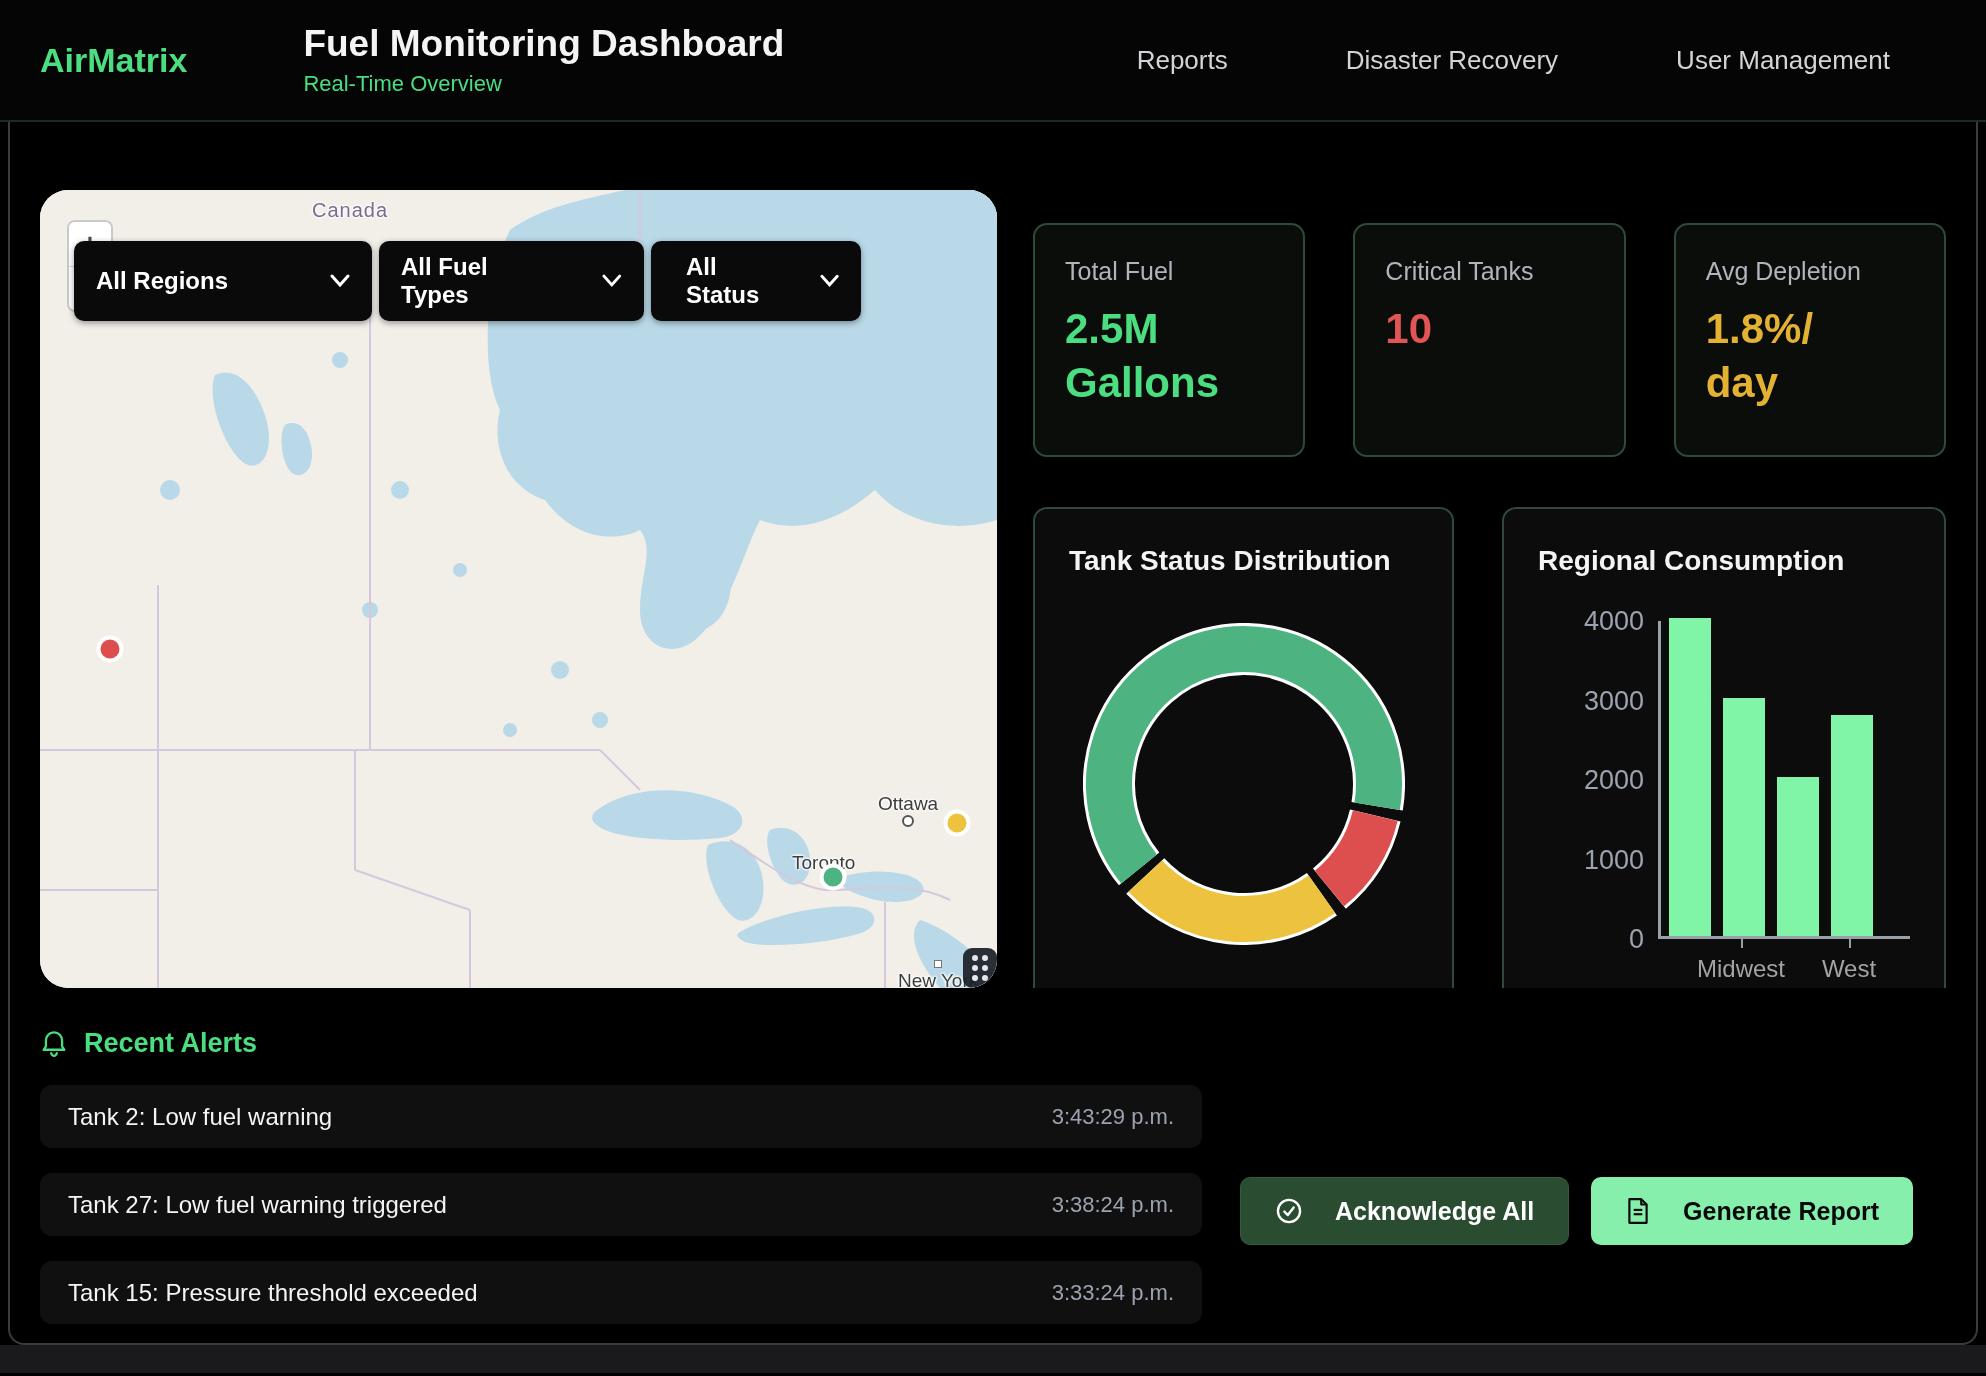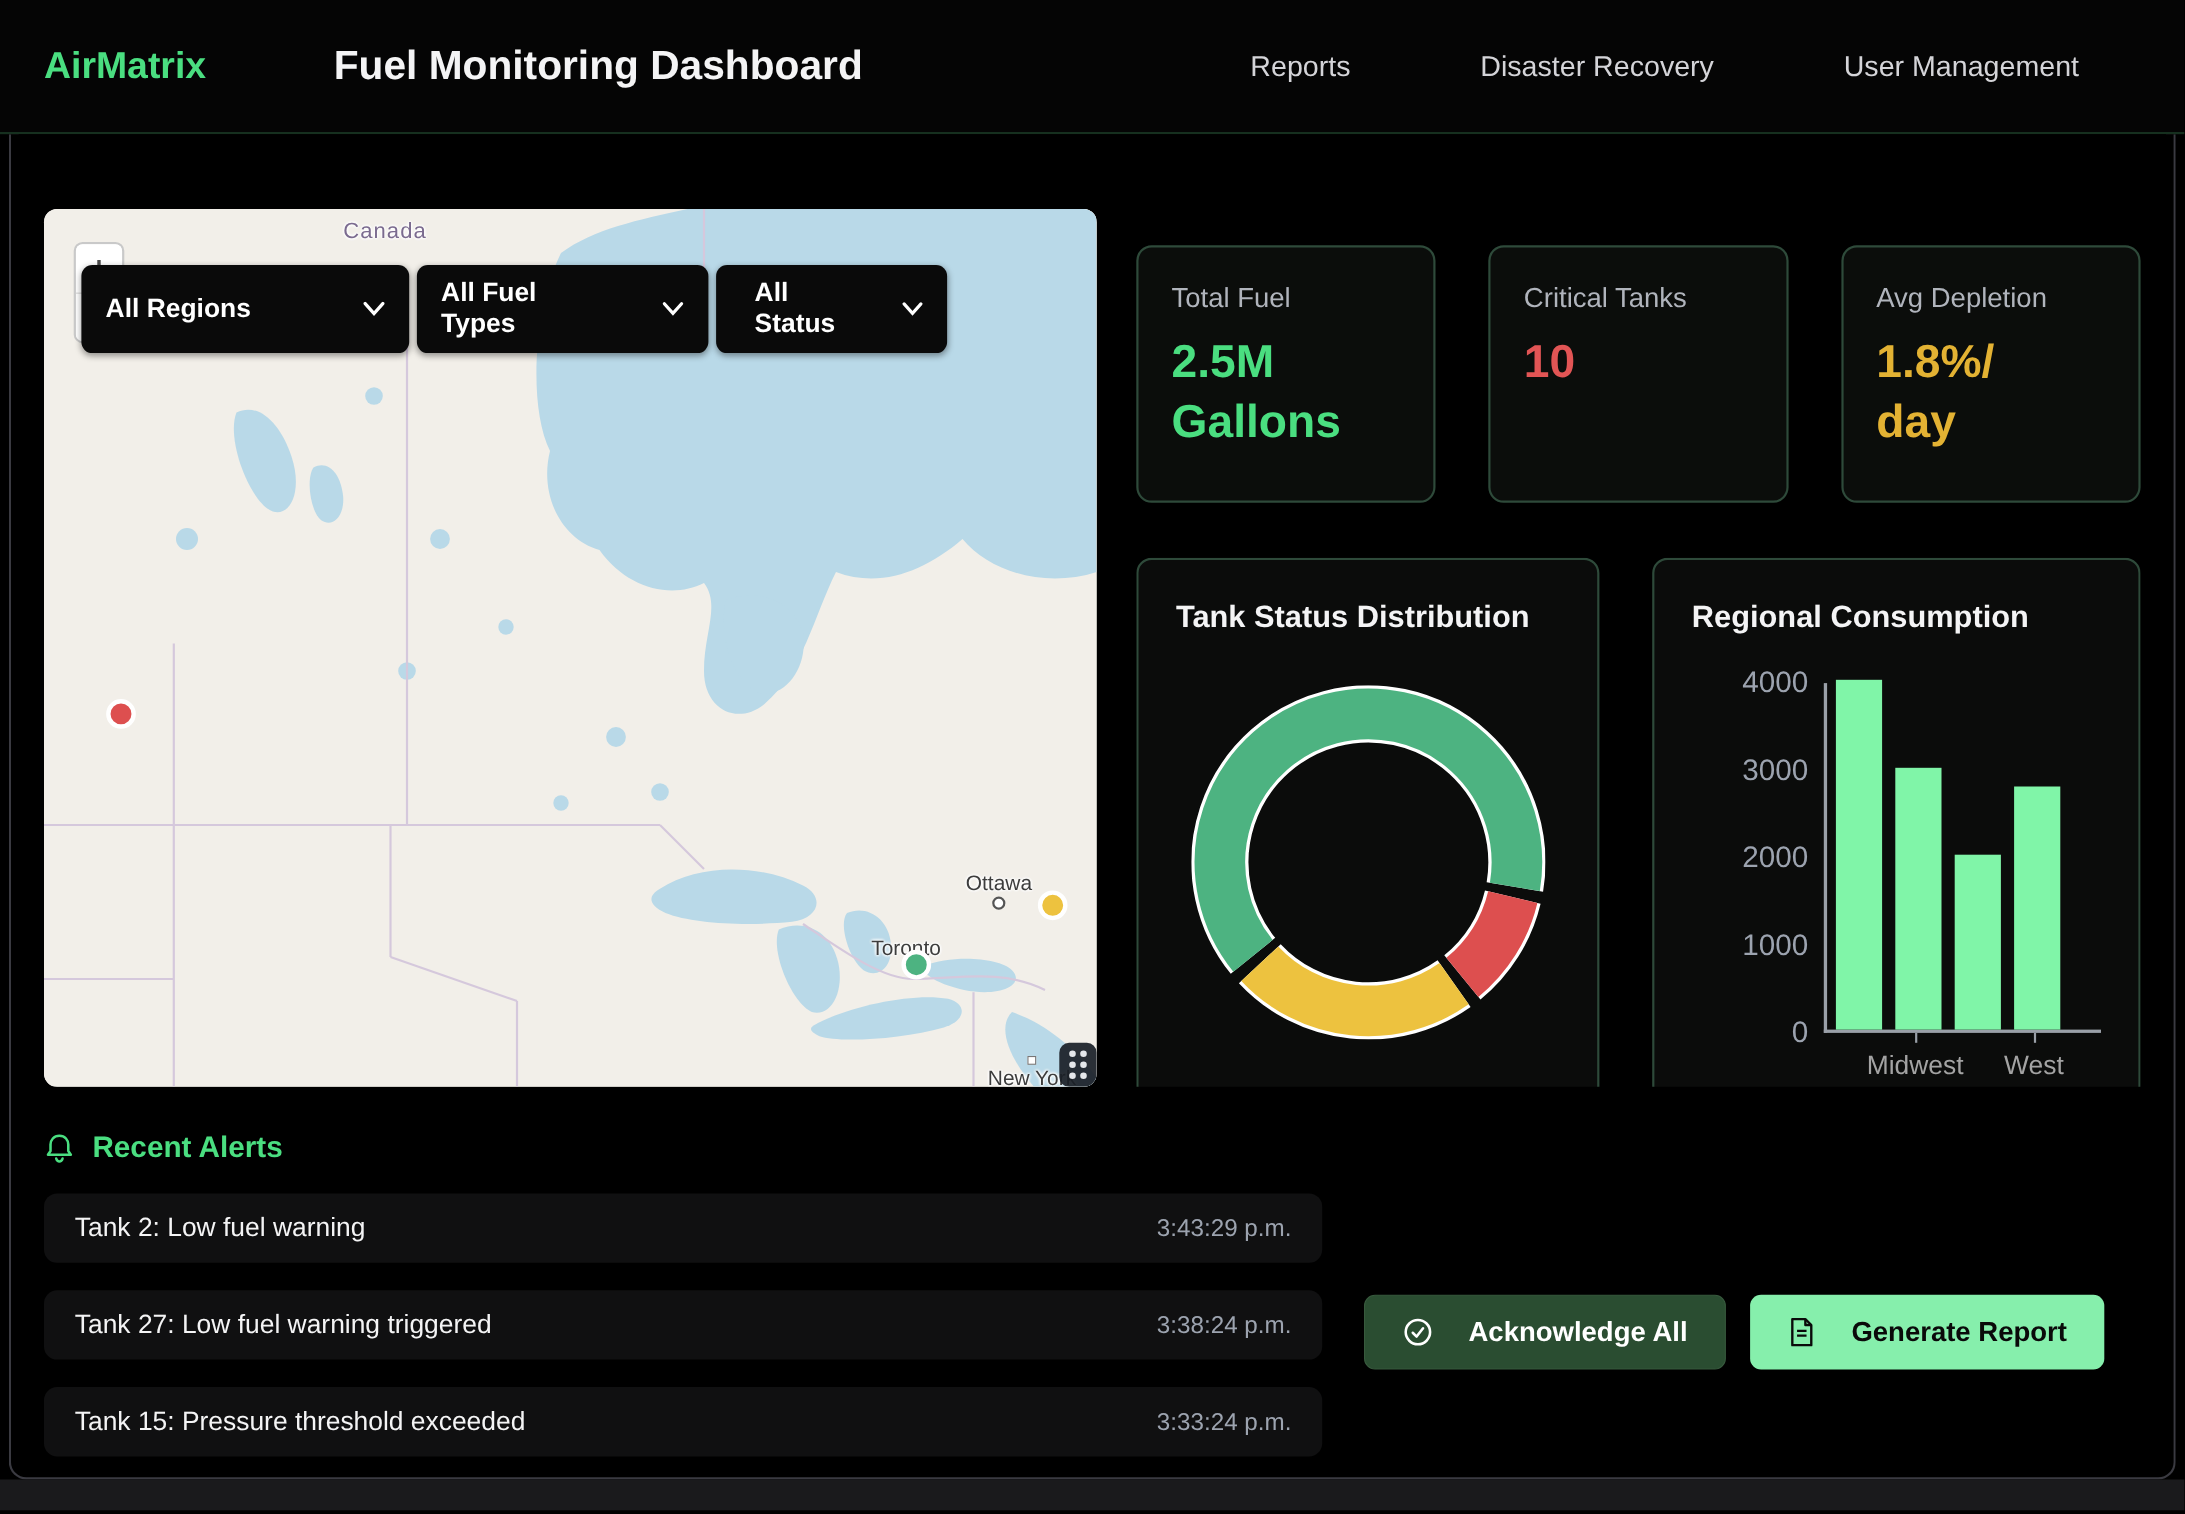--- a/index.html
+++ b/index.html
@@ -17,21 +17,21 @@
   .nav-item { font-size:26px; color:#d4d4d8; cursor:pointer; }
 
   
   .shell { margin:0 8px; height:1223px; border:2px solid #3a3a41; border-top:none;
     border-radius:0 0 16px 16px; overflow:hidden; position:relative; background:#000; }
   .bottom-strip { height:100%; background:#1a1a1c; }
 
   .content-row { display:flex; padding:68px 30px 0 30px; }
 
   
-  .map { position:relative; width:957px; height:798px; border-radius:12px;
+  .map { position:relative; width:957px; height:798px; border-radius:28px;
     overflow:hidden; background:#f2efe9; flex:none; cursor:grab; }
   .map svg.basemap { position:absolute; inset:0; }
   .map-label { position:absolute; color:#3d3d3d; font-size:19px;
     text-shadow:0 0 3px #fff,0 0 3px #fff,0 0 3px #fff,0 0 3px #fff; white-space:nowrap; }
   .map-label.country { color:#7b6b8f; font-size:20px; letter-spacing:1px; text-align:center; }
   .town-icon { display:block; margin:0 auto; width:12px; height:12px; border:2px solid #555;
     border-radius:50%; background:#fff; box-shadow:inset 0 0 0 2px #fff; }
   .ny-dot { display:block; margin:0 auto 2px; width:8px; height:8px; background:#fff;
     border:1px solid #777; }
   .marker { position:absolute; width:27px; height:27px; border-radius:50%;
@@ -104,20 +104,21 @@
   .btn-ack { background:#2a4d31; color:#fff; border:1px solid #37593d; }
   .btn-gen { background:#86efac; color:#0a0a0a; }
 </style>
 </head>
 <body>
 
 <div class="header">
   <div class="logo">AirMatrix</div>
   <div class="title-block">
     <div class="page-title">Fuel Monitoring Dashboard</div>
+    <div class="page-subtitle">Real-Time Overview</div>
   </div>
   <div class="nav">
     <div class="nav-item">Reports</div>
     <div class="nav-item">Disaster Recovery</div>
     <div class="nav-item">User Management</div>
   </div>
 </div>
 
 <div class="shell">
   <div class="content-row">

